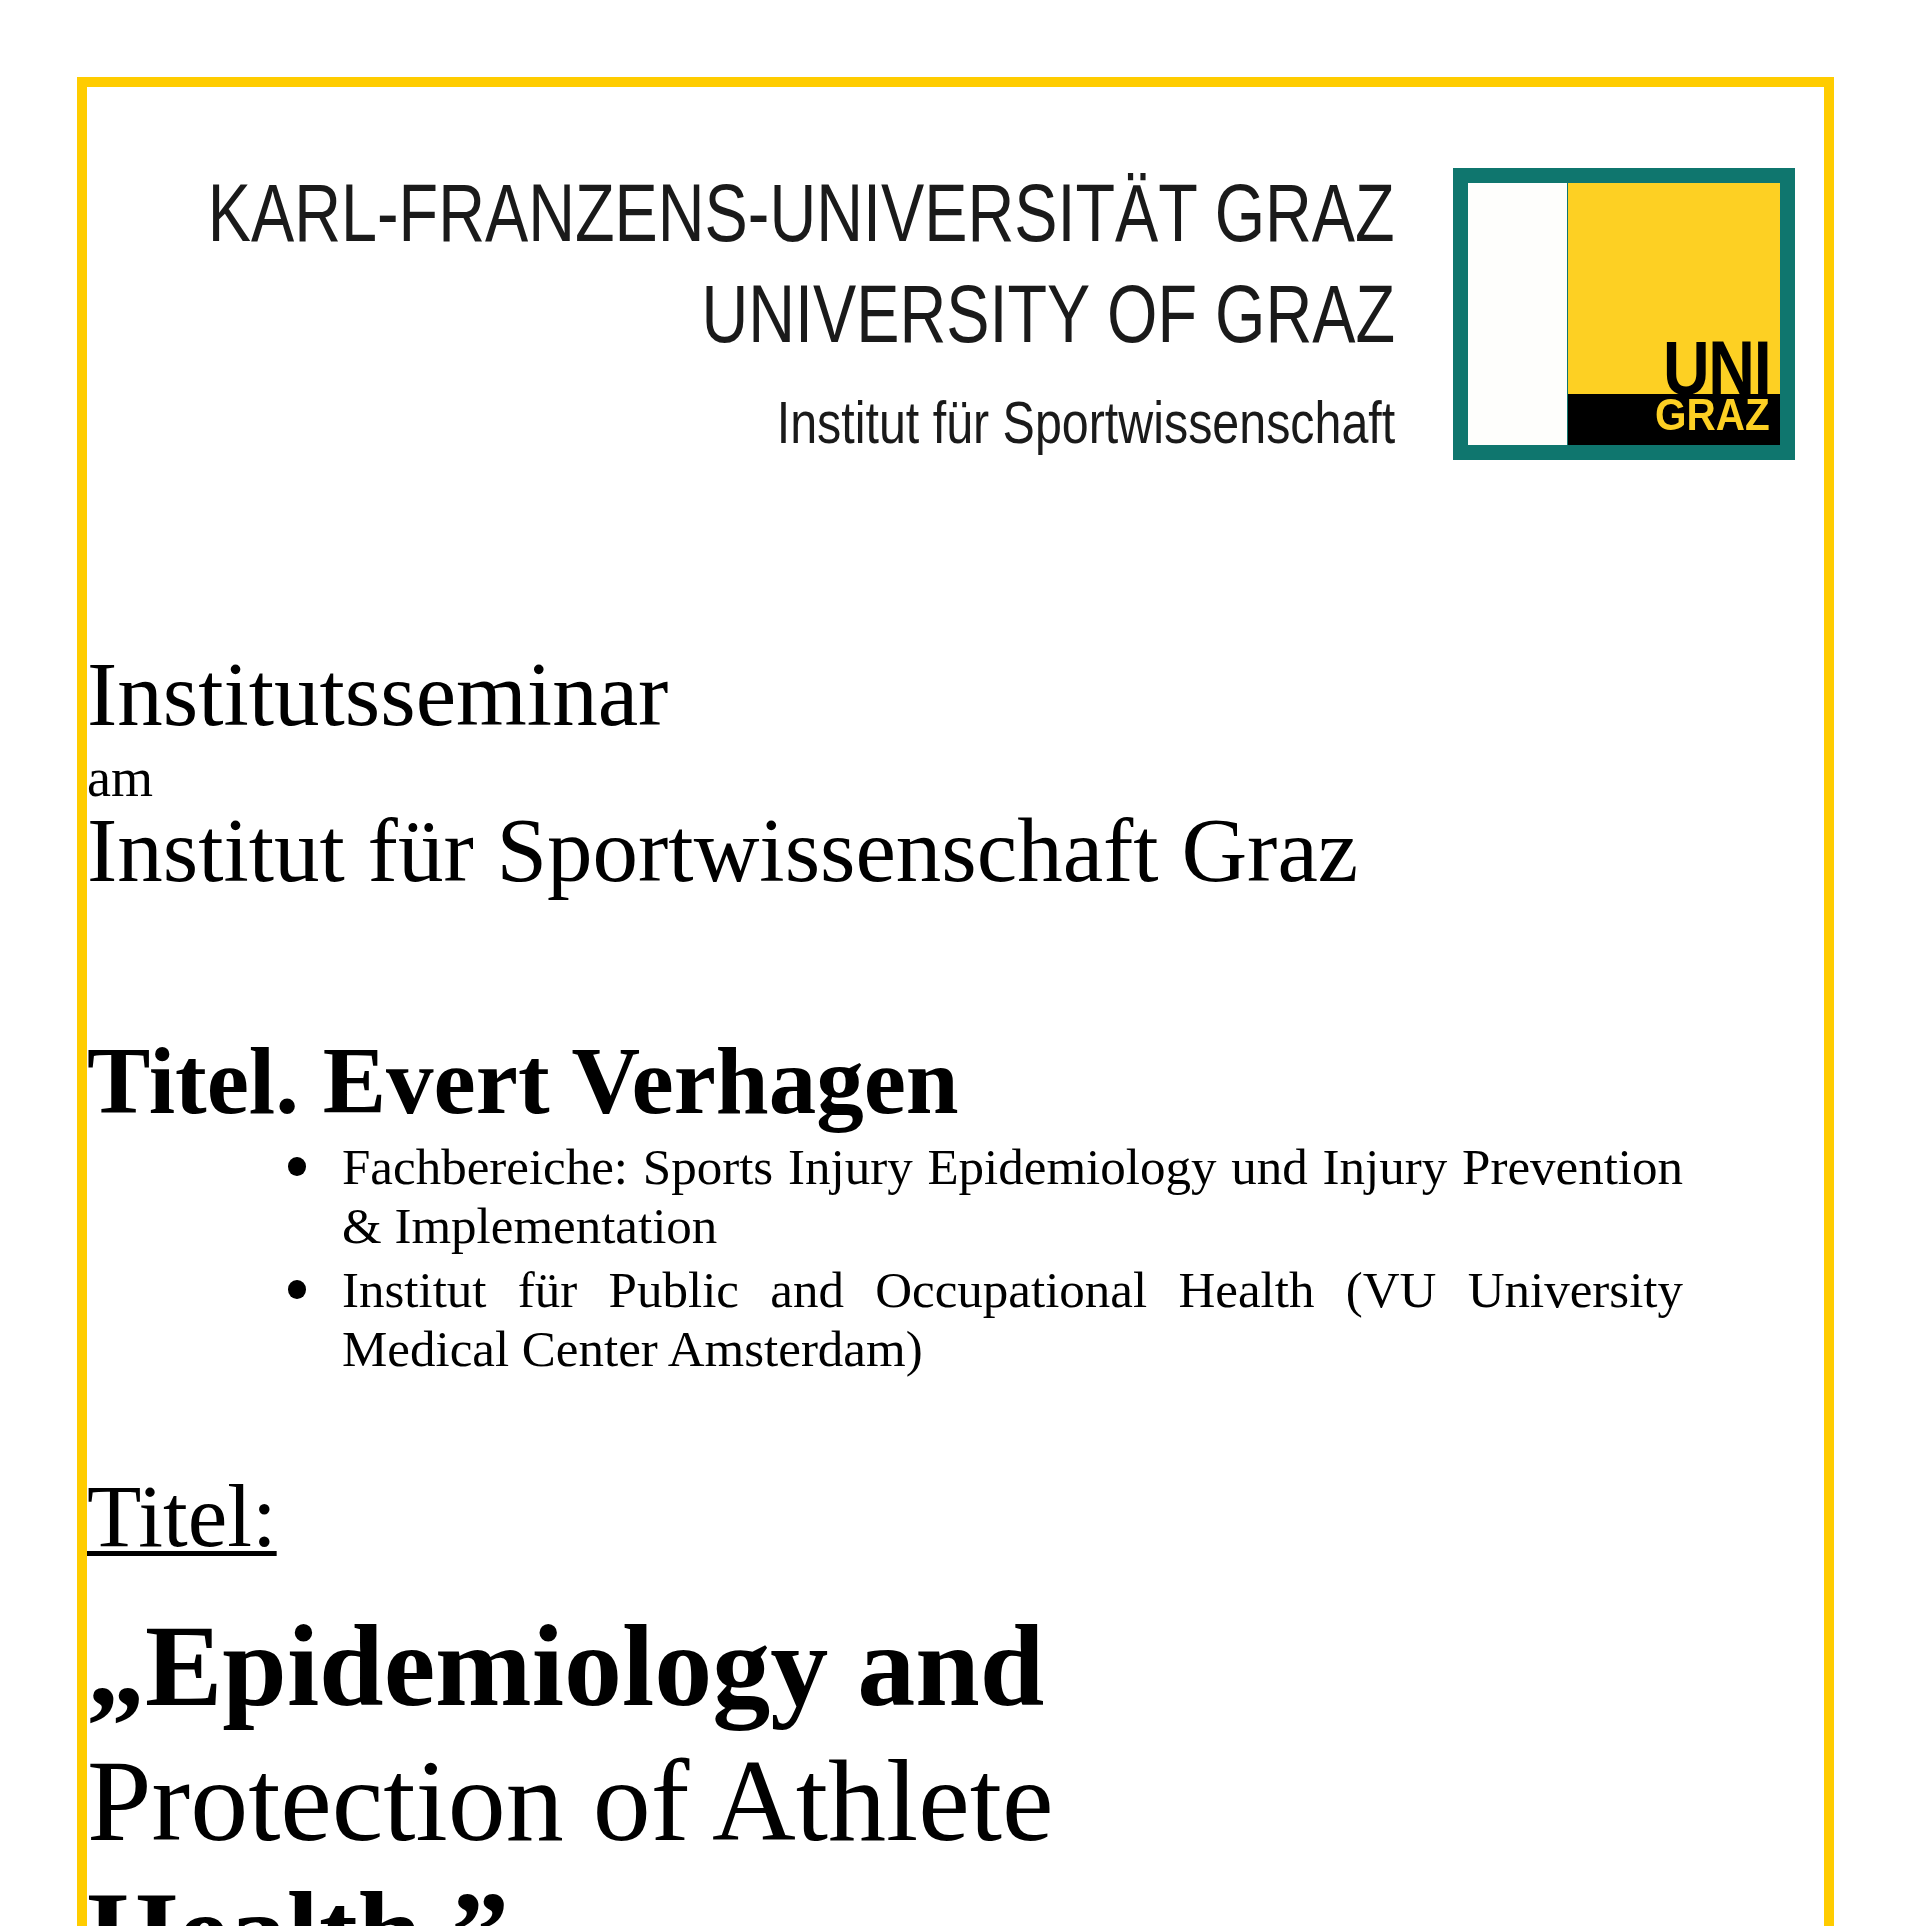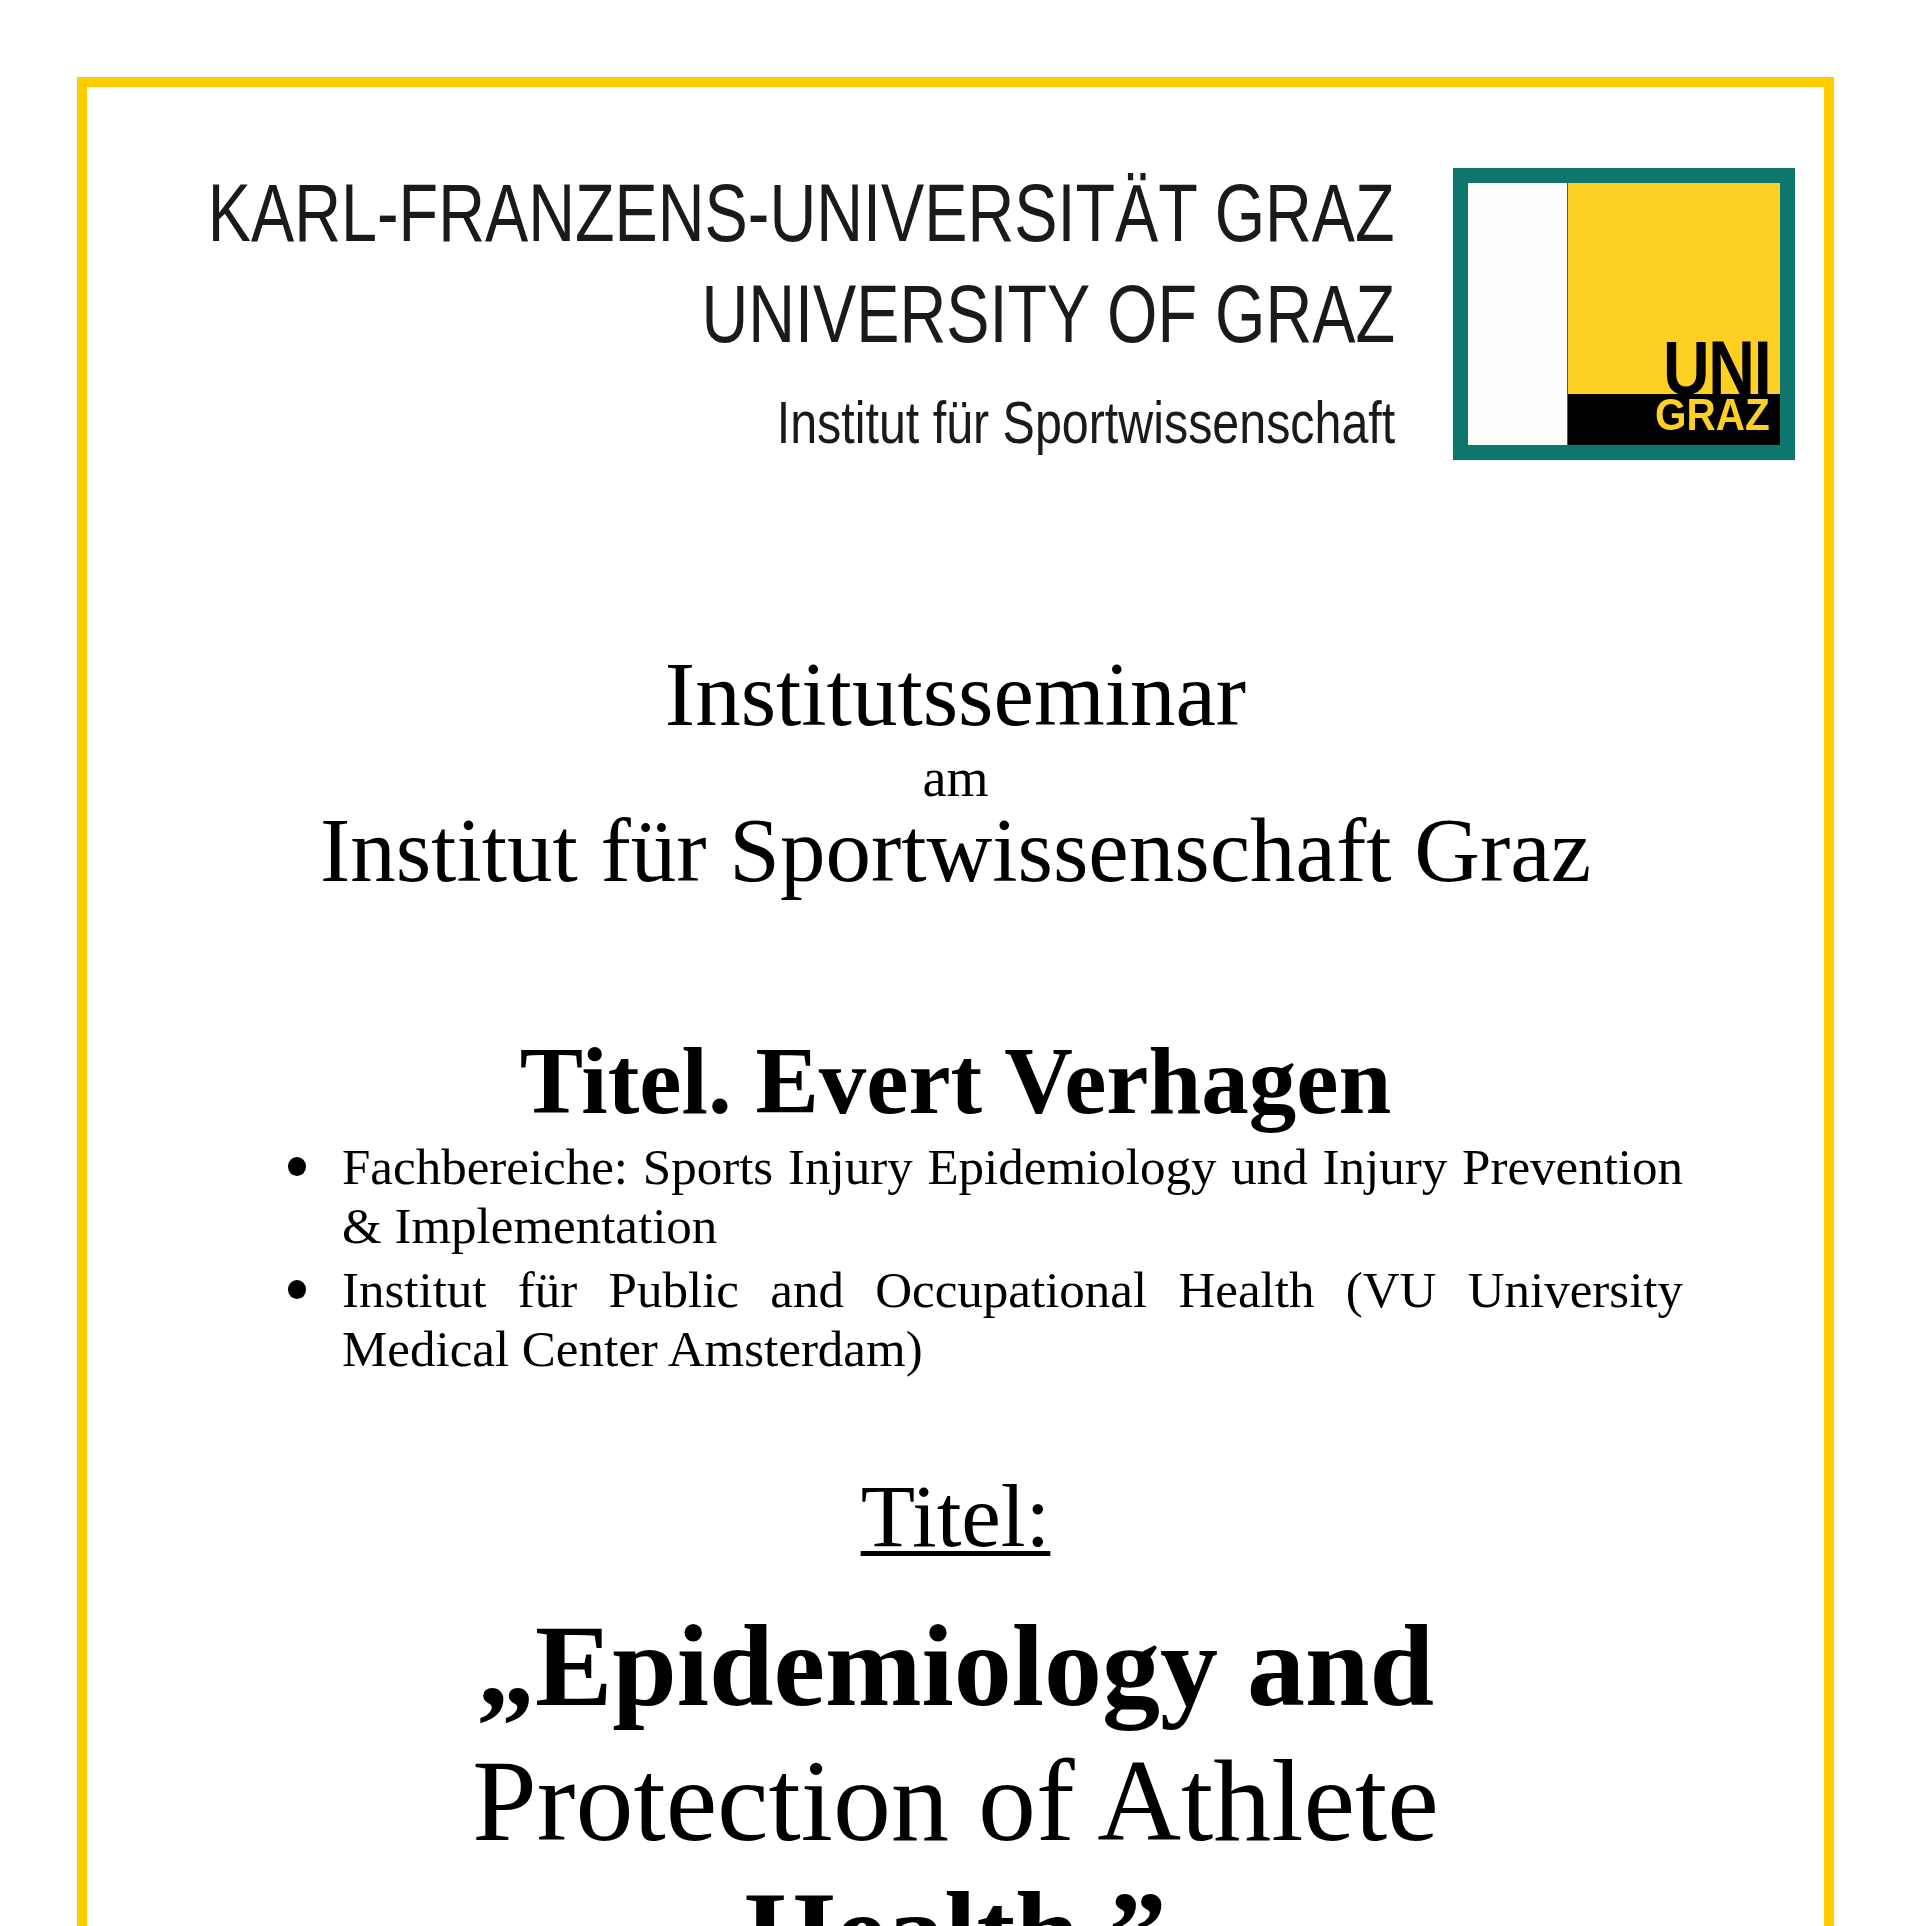--- a/index.html
+++ b/index.html
@@ -1,21 +1,21 @@
 <!DOCTYPE html>
 <html style="font-size:6.2px"><head>
 <meta charset="utf-8">
 <style>
   html, body { margin:0; padding:0; background:#ffffff; }
   body { width:1910px; height:2703px; position:relative; overflow:hidden; }
   .frame { position:absolute; left:77px; top:77px; width:1737px; height:2531px; border:10px solid #FFCC00; }
   .abs { position:absolute; white-space:nowrap; margin:0; }
   .sans { font-family:"Liberation Sans", "DejaVu Sans", sans-serif; color:#1a1a1a; }
   .serif { font-family:"Liberation Serif", "DejaVu Serif", serif; color:#000; }
-  .center { left:87px; width:1737px; text-align:center; }
+  .center { left:87px; width:1737px; text-align:left; }
 
   
   .hdr { right:515px; transform-origin:right center; font-weight:normal; letter-spacing:0; }
   .hdr1 { top:173px; font-size:81px; line-height:81px; transform:scaleX(0.80); }
   .hdr2 { top:274px; font-size:81px; line-height:81px; transform:scaleX(0.80); }
   .hdr3 { top:394px; font-size:59px; line-height:59px; transform:scaleX(0.82); }
 
   
   .logo { position:absolute; left:1453px; top:168px; width:342px; height:292px; background:#0f766e; }
   .logo-white { position:absolute; left:15.4px; top:14.6px; width:99px; height:262px; background:#FEFEFC; }

